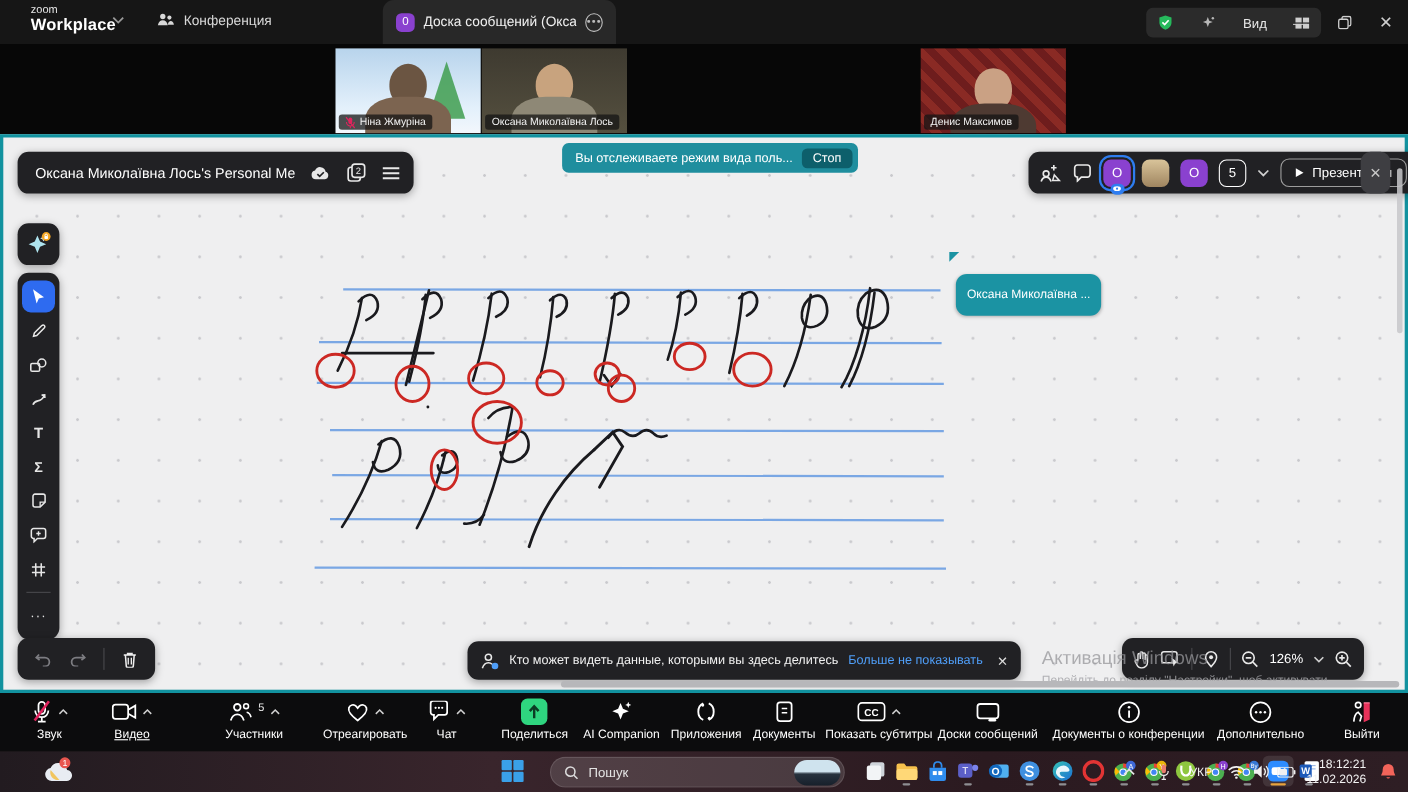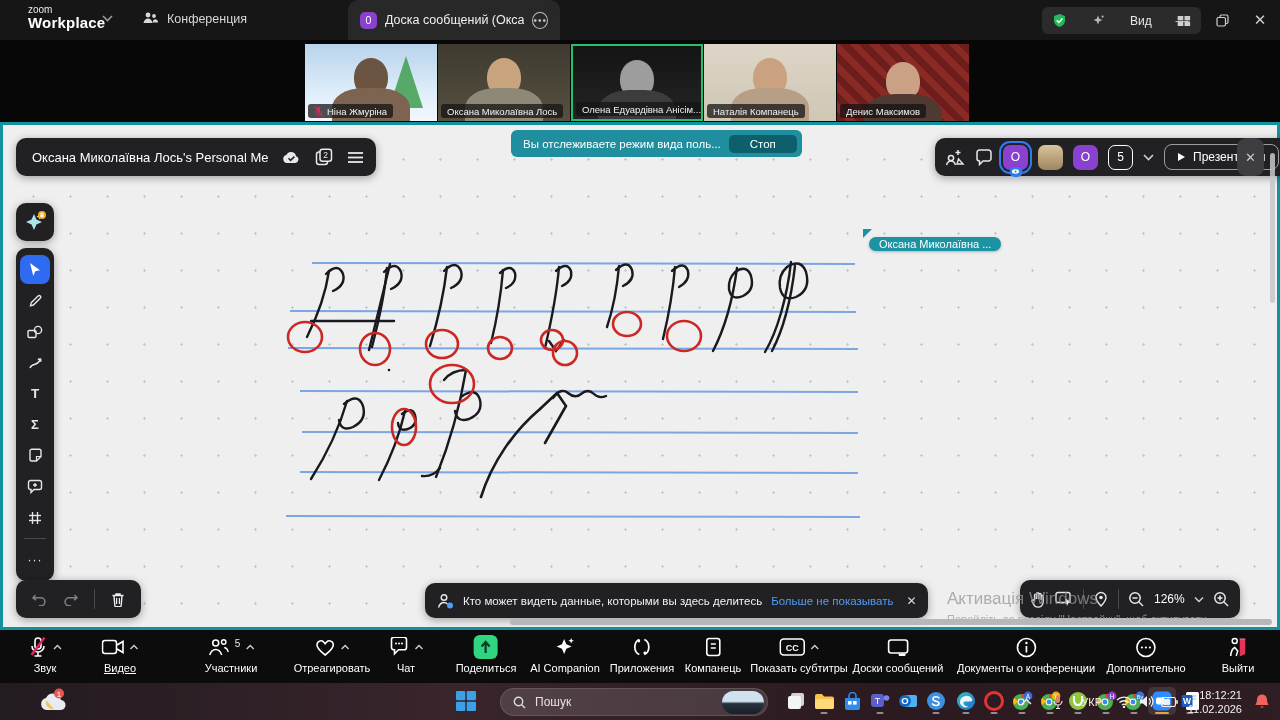--- a/index.html
+++ b/index.html
@@ -27,36 +27,36 @@
   .tile .sil-body { position:absolute; left:50%; top:44px; width:78px; height:50px; border-radius:40% 40% 0 0; transform:translateX(-50%); }
   .vname { position:absolute; left:3px; bottom:3px; background:rgba(20,20,20,.75); color:#f2f2f2; font-size:9.5px; padding:1.5px 6px; border-radius:3px; display:flex; align-items:center; gap:4px; white-space:nowrap; max-width:126px; overflow:hidden; }
 
   
   .share { left:0; top:122px; width:1280px; height:508px; border:3px solid #12929f; background:#efeff0;
            background-image:radial-gradient(circle,#c9c9cd 1.1px, transparent 1.4px); background-size:37px 37px; background-position:12px 16px; }
   .dark-pill { background:#212124; border-radius:10px; box-shadow:0 2px 8px rgba(0,0,0,.35); display:flex; align-items:center; }
   .wb-title { left:13px; top:13px; height:38px; padding:0 12px 0 16px; gap:14px; color:#fff; font-size:13px; max-width:360px; }
   .icon-btn { display:flex; align-items:center; justify-content:center; }
   .banner { left:508px; top:5px; height:27px; background:#1f8e9e; border-radius:6px; display:flex; align-items:center; gap:8px; padding:0 5px 0 12px; color:#fff; font-size:11.5px; }
-  .stop-btn { background:#0d5f6b; border-radius:5px; color:#fff; font-size:11.5px; padding:3px 21px; }
+  .stop-btn { background:#0d5f6b; border-radius:5px; color:#fff; font-size:11.5px; padding:3px 10px; }
   .presence { left:932px; top:13px; height:38px; padding:0 10px; gap:10px; }
   .avatar { width:25px; height:25px; border-radius:7px; display:flex; align-items:center; justify-content:center; color:#fff; font-size:12px; position:relative; }
   .present-btn { border:1px solid #9d9d9d; border-radius:8px; color:#fff; font-size:12px; height:26px; display:flex; align-items:center; gap:7px; padding:0 12px; }
   .wb-close { left:1234px; top:13px; width:27px; height:38px; background:#3e3e42; border-radius:9px; color:#c9c9c9; font-size:13px; display:flex; align-items:center; justify-content:center; }
   .ai-fab { left:13px; top:78px; width:38px; height:38px; }
   .wb-tools { left:13px; top:123px; width:38px; flex-direction:column; padding:7px 0; gap:2px; }
   .tool { width:30px; height:29px; border-radius:8px; display:flex; align-items:center; justify-content:center; color:#e6e6e6; font-size:14px; }
   .tool.active { background:#2e6bf0; }
   .tool-div { width:22px; height:1px; background:#49494d; margin:4px 0; }
   .undo-bar { left:13px; top:455px; height:38px; padding:0 8px; gap:2px; }
   .notice { left:422px; top:458px; height:35px; padding:0 12px; gap:9px; color:#f0f0f0; font-size:11.5px; }
   .notice a { color:#4f9ef8; text-decoration:none; }
   .zoom-bar { left:1017px; top:455px; height:38px; padding:0 10px; gap:9px; color:#fff; font-size:12px; }
   .vbar { width:1px; height:20px; background:#49494d; }
-  .name-tag { left:866px; top:112px; background:#1b93a3; color:#fff; font-size:11px; padding:1px 10px; border-radius:10px; box-shadow:0 1px 3px rgba(0,0,0,.25); }
+  .name-tag { left:866px; top:124px; background:#1b93a3; color:#fff; font-size:11px; padding:13px 10px; border-radius:10px; box-shadow:0 1px 3px rgba(0,0,0,.25); }
   .tag-cursor { left:860px; top:104px; width:0; height:0; border-left:9px solid #1b93a3; border-bottom:9px solid transparent; }
   .wm1 { left:944px; top:464px; color:#96969a; font-size:17px; opacity:.75; }
   .wm2 { left:944px; top:488px; color:#a3a3a7; font-size:11px; opacity:.8; white-space:nowrap; width:326px; overflow:hidden; }
   .hscroll { left:507px; top:494px; width:762px; height:6px; background:#b7b7ba; border-radius:3px; }
   .vscroll { left:1267px; top:28px; width:5px; height:150px; background:#c7c7ca; border-radius:3px; opacity:.85; }
 
   
   .mtbar { left:0; top:630px; width:1280px; height:53px; background:#0c0c0d; }
   .mt-item { position:absolute; top:5px; transform:translateX(-50%); display:flex; flex-direction:column; align-items:center; gap:3px; color:#fff; }
   .mt-icons { height:24px; display:flex; align-items:center; gap:5px; }
@@ -143,34 +143,20 @@
             <line x1="0.5" y1="0.5" x2="8.5" y2="10.5" stroke="#e0245e" stroke-width="1.2"></line>
           </svg>
         <span>Ніна Жмуріна</span>
       </div>
     </div>
     <div class="tile" style="left:438px;background:linear-gradient(180deg,#3e3a30,#55503f);">
       <div class="sil-head" style="background:#c8a37e;"></div>
       <div class="sil-body" style="background:#8e8876;"></div>
       <div class="vname">
           <span>Оксана Миколаївна Лось</span>
-        </div>
-    </div>
-    <div class="tile" style="left:571px;background:linear-gradient(180deg,#141414,#242424);border:2px solid #23c16b;">
-      <div class="sil-head" style="background:#9d9d9d;"></div>
-      <div class="sil-body" style="background:#3c3c3c;"></div>
-      <div class="vname">
-          <span>Олена Едуардівна Анісім...</span>
-        </div>
-    </div>
-    <div class="tile" style="left:704px;background:linear-gradient(180deg,#ddd6c8,#cfc6b4);">
-      <div class="sil-head" style="background:#caa27f;"></div>
-      <div class="sil-body" style="background:#b79f87;"></div>
-      <div class="vname">
-          <span>Наталія Компанець</span>
         </div>
     </div>
     <div class="tile" style="left:837px;background:repeating-linear-gradient(45deg,#6e1d1d 0 7px,#8a2a24 7px 14px);">
       <div class="sil-head" style="background:#caa184;top:18px;"></div>
       <div class="sil-body" style="background:#4e3a32;top:50px;"></div>
       <div class="vname">
           <span>Денис Максимов</span>
         </div>
     </div>
   </div>
@@ -571,21 +557,21 @@
     </div>
 
     <div class="mt-item" style="left:713px;">
       <div class="mt-icons">
         <svg width="17" height="20" viewBox="0 0 17 20">
             <rect x="2" y="1.5" width="13" height="17" rx="2.5" fill="none" stroke="#fff" stroke-width="1.6"></rect>
             <line x1="6" y1="7" x2="11" y2="7" stroke="#fff" stroke-width="1.4"></line>
             <line x1="6" y1="11" x2="11" y2="11" stroke="#fff" stroke-width="1.4"></line>
           </svg>
       </div>
-      <span class="mt-label">Компанець</span>
+      <span class="mt-label">Документы</span>
     </div>
 
     <div class="mt-item" style="left:799px;">
       <div class="mt-icons">
         <svg width="26" height="18" viewBox="0 0 26 18">
             <rect x="1" y="1" width="24" height="16" rx="3.5" fill="none" stroke="#fff" stroke-width="1.6"></rect>
             <text x="13" y="13" font-size="9" font-weight="bold" fill="#fff" text-anchor="middle" font-family="Liberation Sans">CC</text>
           </svg>
         <svg width="9" height="6" viewBox="0 0 9 6">
             <polyline points="1,5 4.5,1.5 8,5" fill="none" stroke="#cfcfcf" stroke-width="1.4"></polyline>

